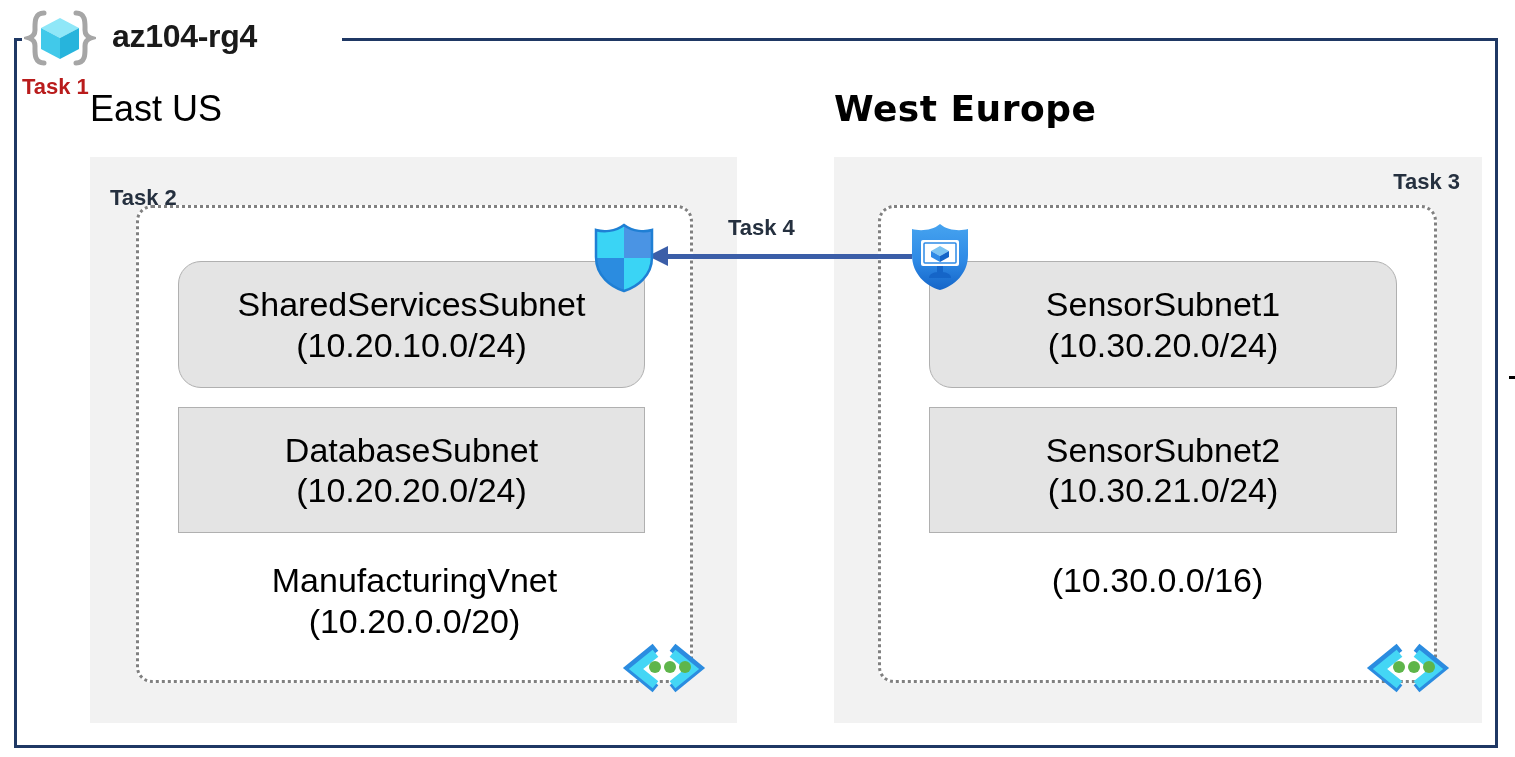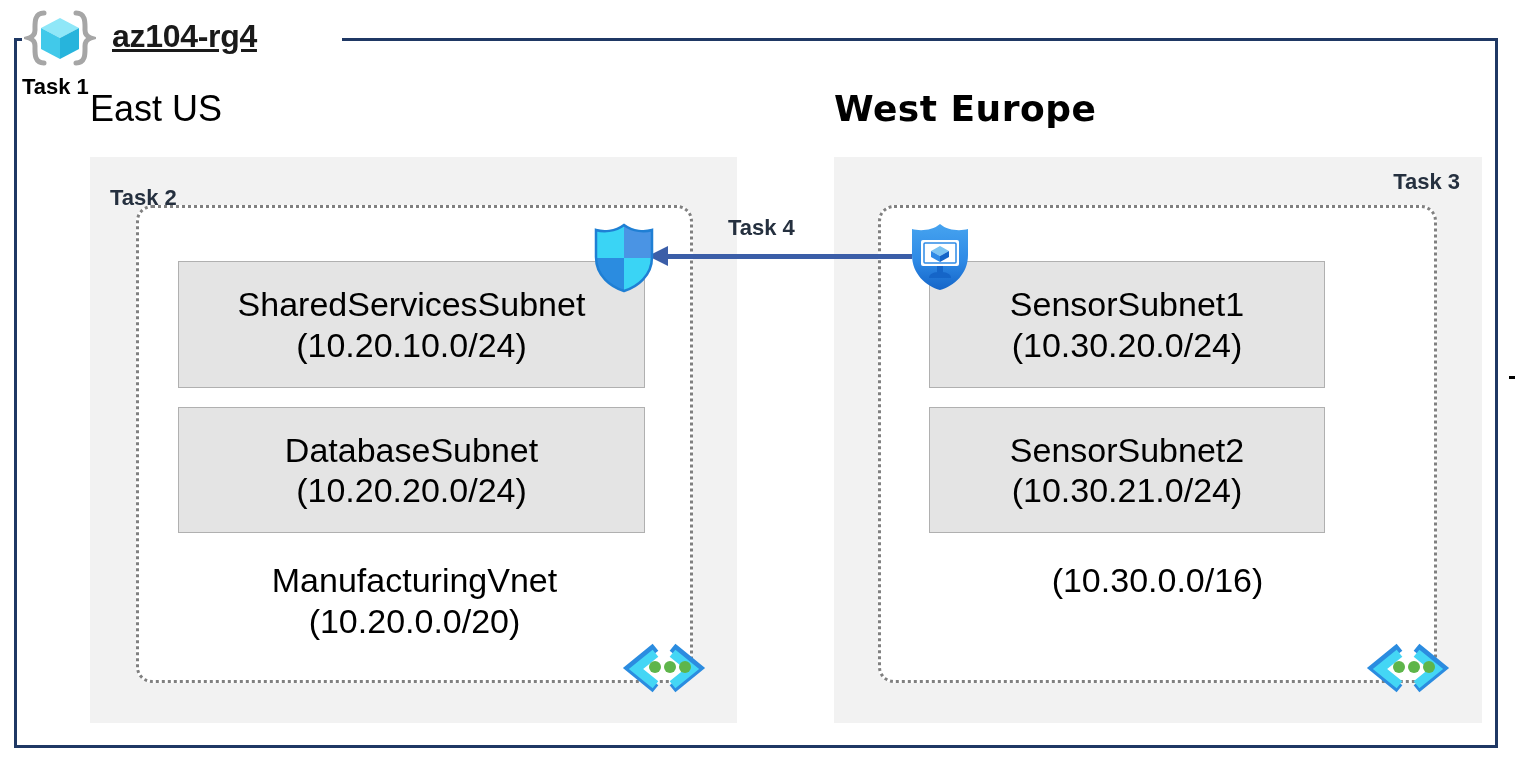--- a/index.html
+++ b/index.html
@@ -49,29 +49,28 @@
   }
   .rg-title {
     position: absolute;
     left: 112px;
     top: 18px;
     font-size: 32px;
     font-weight: bold;
     color: #1a1a1a;
     white-space: nowrap;
     letter-spacing: -0.3px;
-    text-decoration: underline;
   }
   .task1-label {
     position: absolute;
     left: 22px;
     top: 74px;
     font-size: 22px;
     font-weight: bold;
-    color: #000000;
+    color: #b91c1c;
     white-space: nowrap;
   }
 
   
   .region-title {
     position: absolute;
     font-size: 36px;
     color: #000000;
     white-space: nowrap;
     text-align: left;
@@ -136,24 +135,24 @@
     flex-direction: column;
     align-items: center;
     justify-content: center;
   }
   .subnet-line {
     font-size: 34px;
     color: #000000;
     line-height: 1.18;
     white-space: nowrap;
   }
-  .sub-a { top: 53px;  height: 127px; }
+  .sub-a { top: 53px;  height: 127px; border-radius: 23px; }
   .sub-b { top: 199px; height: 126px; }
   .vnet-box.east .subnet { left: 39px; width: 467px; }
-  .vnet-box.west .subnet { left: 48px; width: 396px; }
+  .vnet-box.west .subnet { left: 48px; width: 468px; }
 
   
   .vnet-caption {
     position: absolute;
     left: 0;
     right: 0;
     top: 352px;
     text-align: center;
   }
   .vnet-caption div {

